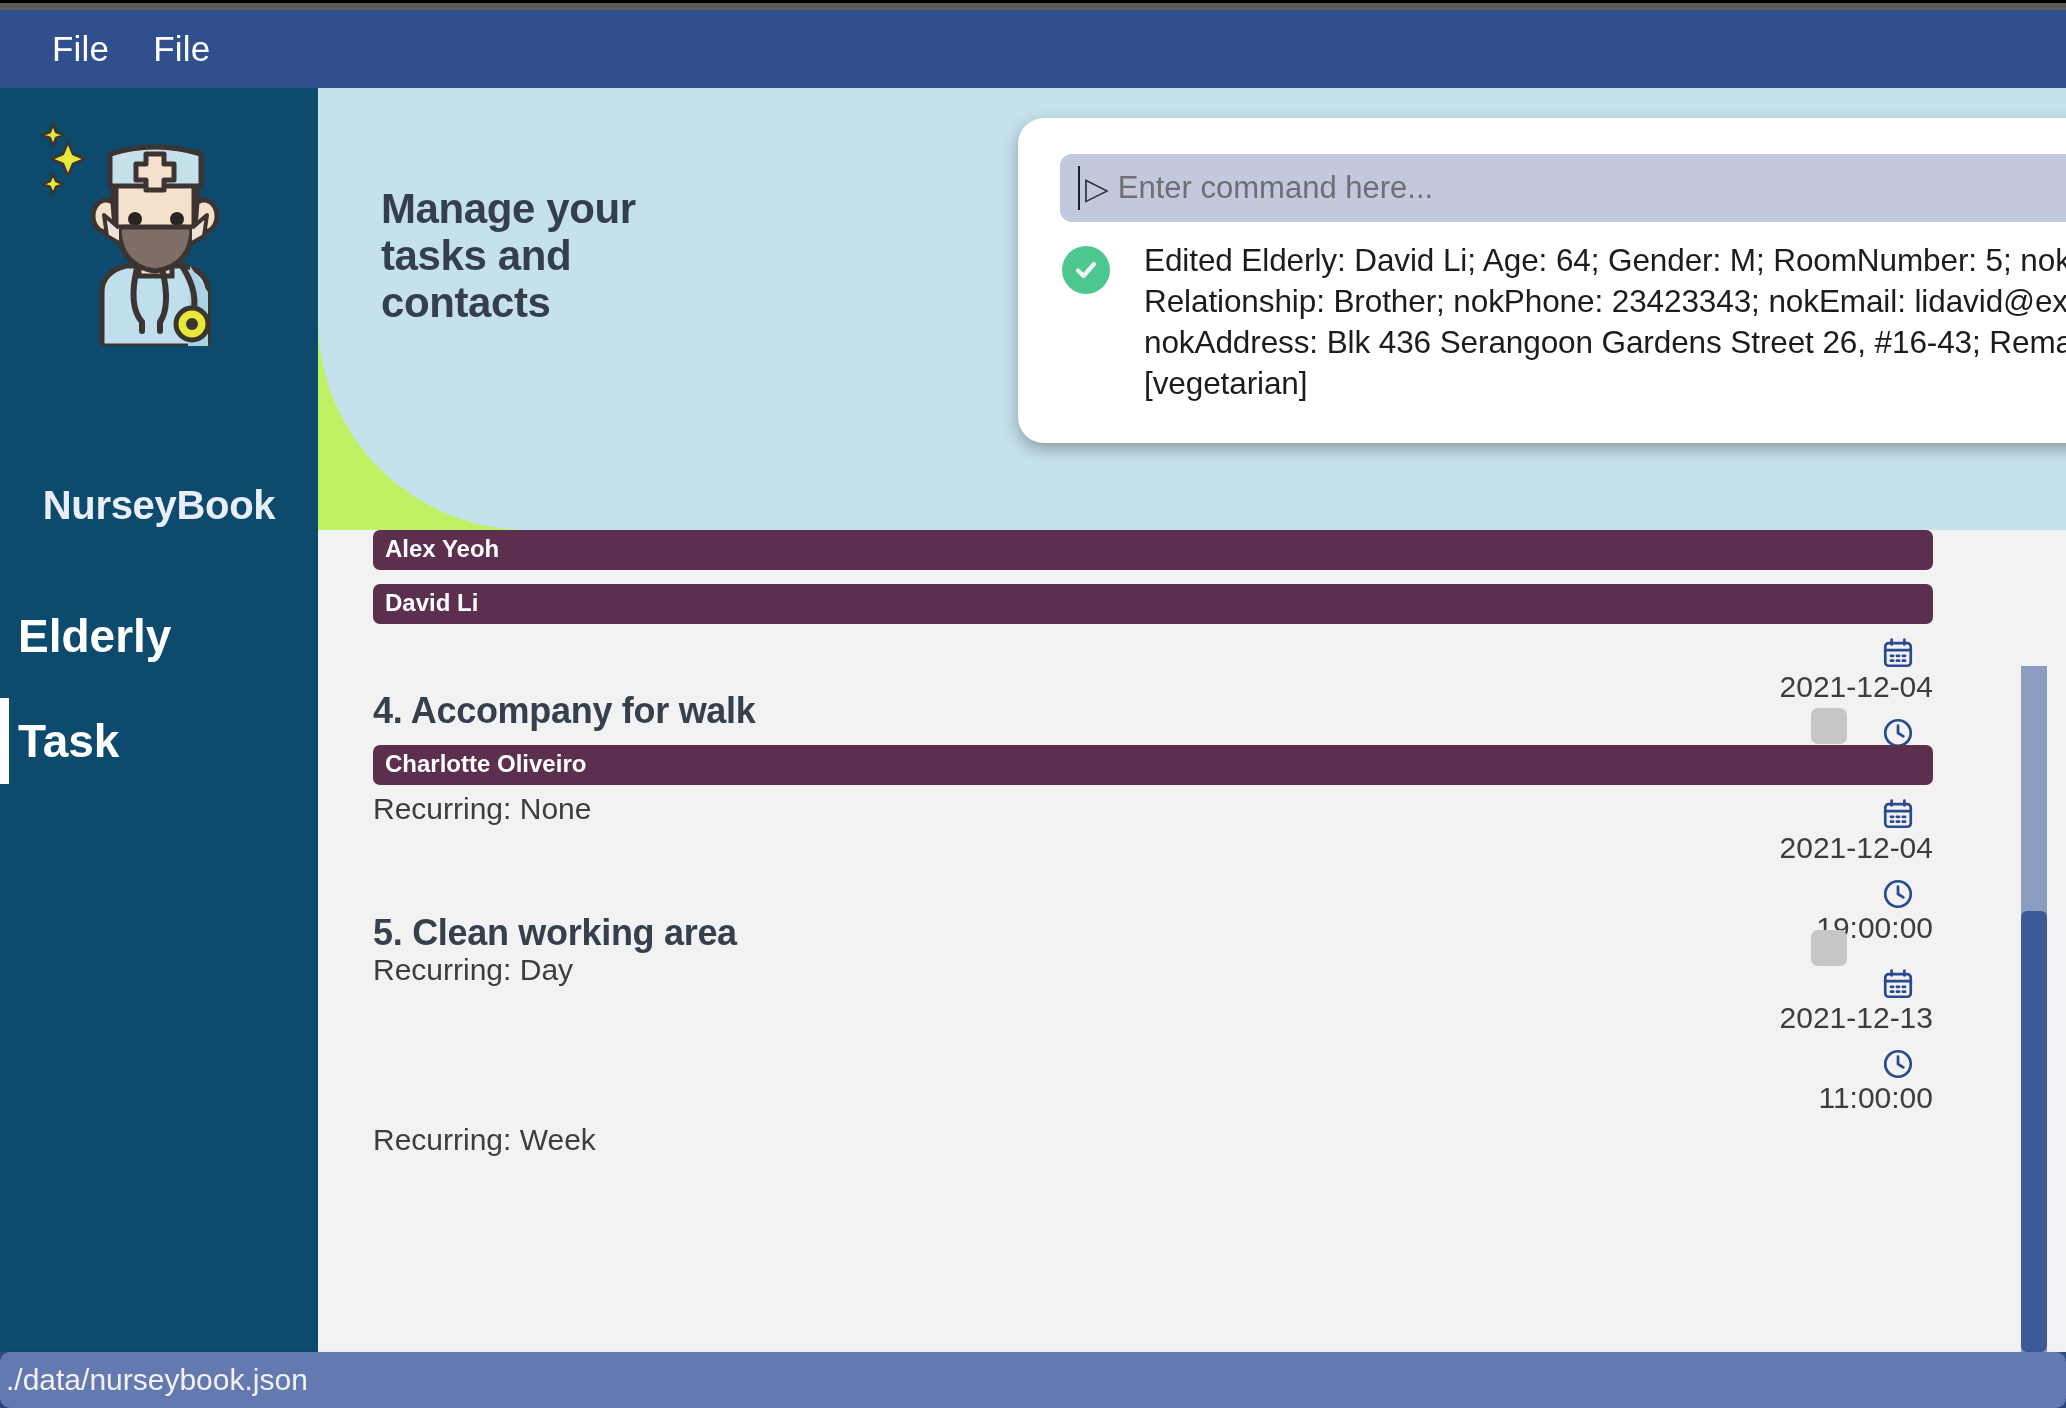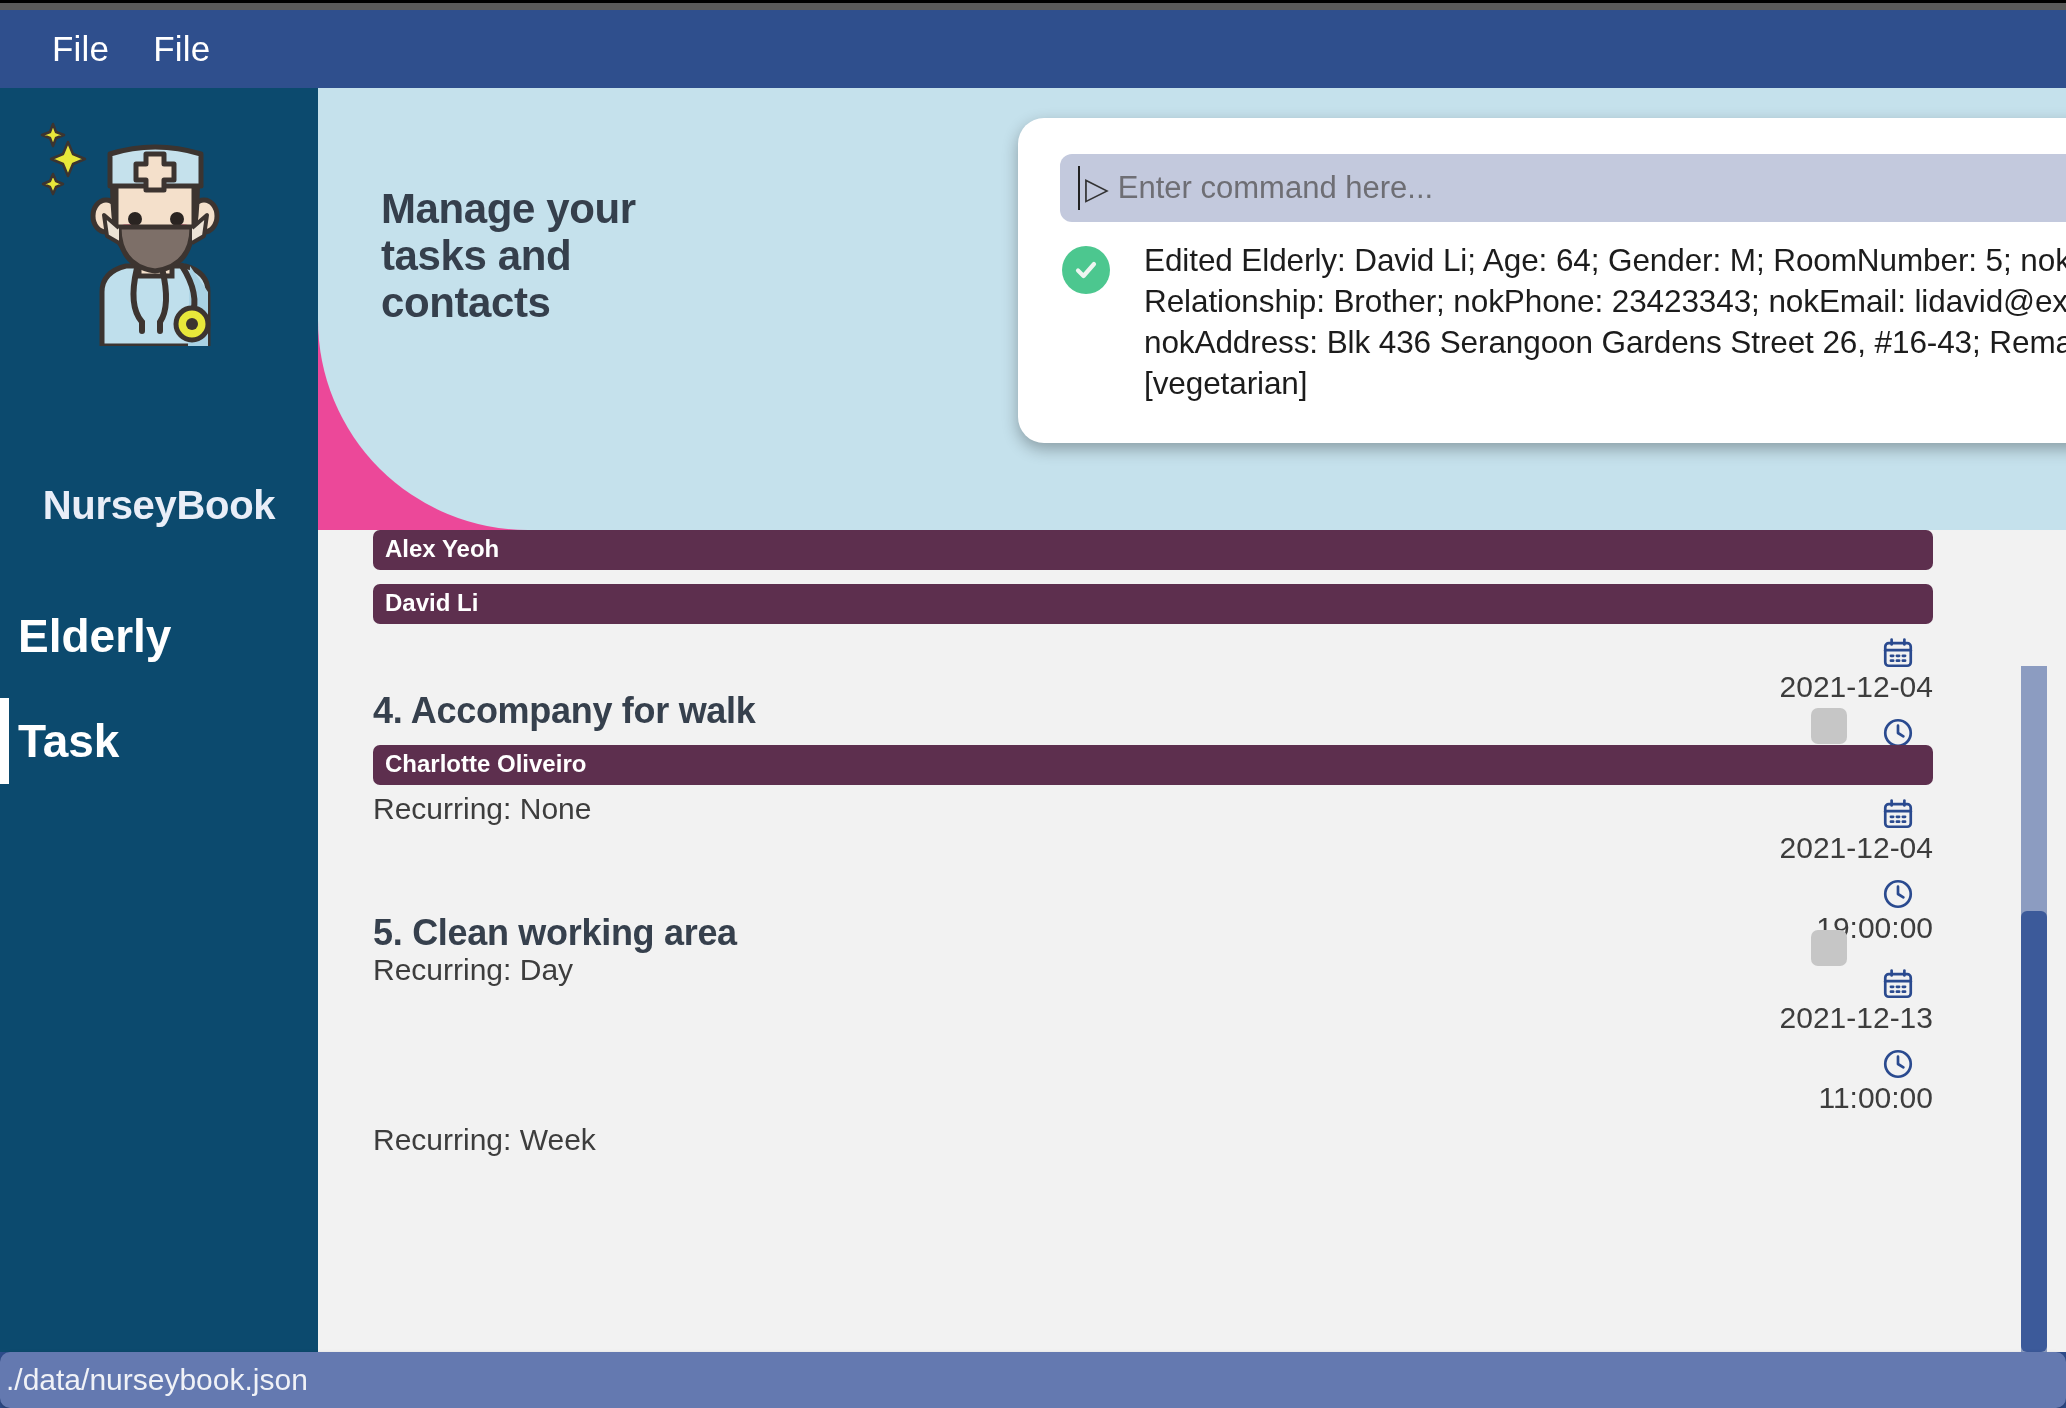--- a/index.html
+++ b/index.html
@@ -69,21 +69,21 @@
   #nav-task { top: 610px; }
   #nav-task .active-bar {
     position: absolute; left: 0; top: 0;
     width: 9px; height: 86px; background: #ffffff;
   }
 
   
   #main {
     position: absolute; left: 318px; top: 78px;
     width: 1748px; height: 1264px;
-    background: #ec4899;
+    background: #bef264;
     text-decoration: underline;
   }
   #hero {
     position: absolute; left: 0; top: 0;
     width: 1748px; height: 442px;
     background: #c5e1ec;
     border-bottom-left-radius: 210px;
   }
   #hero-title {
     position: absolute; left: 63px; top: 97px;

